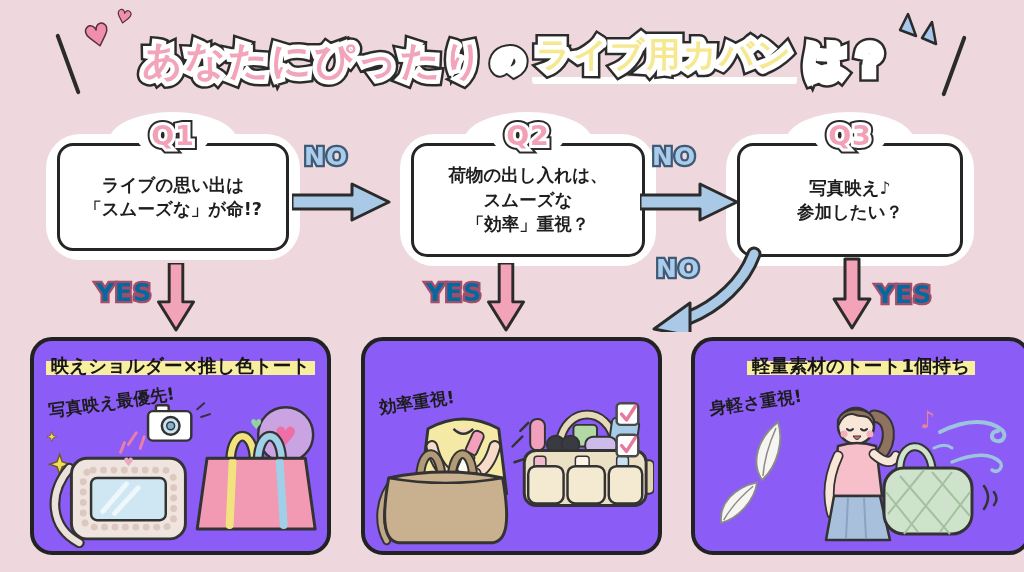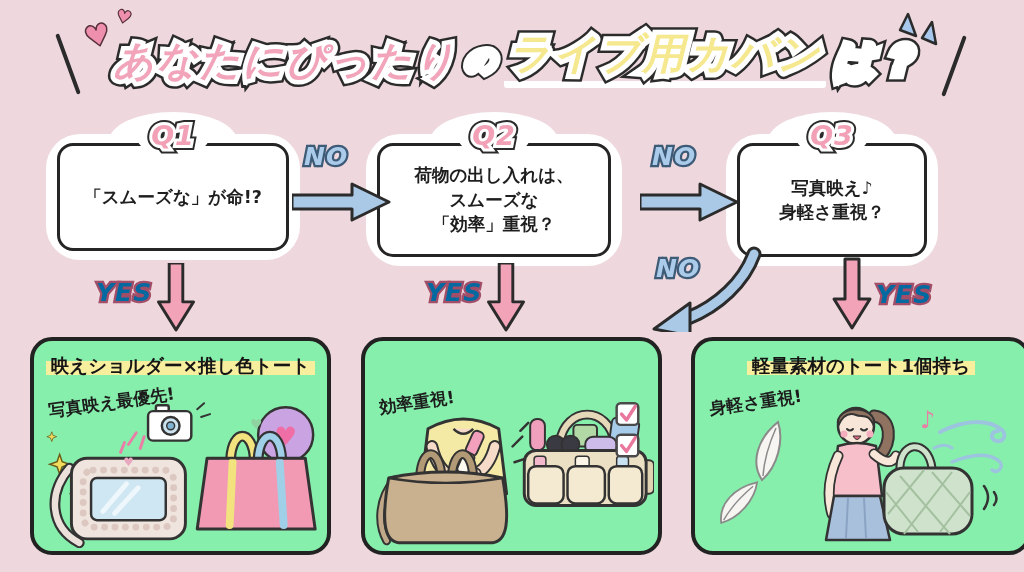--- a/index.html
+++ b/index.html
@@ -4,34 +4,34 @@
 <style>
   html,body { margin:0; padding:0; }
   #stage {
     position:relative; width:1024px; height:572px; overflow:hidden;
     background:#eed8dd;
     font-family:"DejaVu Sans","Liberation Sans",sans-serif;
     color:#222;
   }
 
   
-  .bt3, .bt2 { position:relative; z-index:0; display:inline-block; font-weight:800; line-height:1; white-space:nowrap;font-style:italic; }
+  .bt3, .bt2 { position:relative; z-index:0; display:inline-block; font-weight:800; line-height:1; white-space:nowrap; }
   .bt3::before, .bt3::after, .bt2::before {
     content:attr(data-text); position:absolute; left:0; top:0; z-index:-1; white-space:nowrap;
   }
   .bt3::before { color:#fff; -webkit-text-stroke:var(--ws,8px) #fff; }
   .bt3::after  { color:#2b2b2b; -webkit-text-stroke:var(--bs,12px) #2b2b2b; z-index:-2; }
   .bt2::before { color:var(--oc,#333); -webkit-text-stroke:var(--os,4px) var(--oc,#333); }
 
   
   .title-row { position:absolute; left:70px; right:60px; top:20px; height:80px;
                display:flex; align-items:center; justify-content:center; gap:8px; }
   .t1  { font-size:40px; --ws:9px;  --bs:14px; color:#f2a4ba; letter-spacing:2px; }
   .tno { font-size:30px; --ws:8px;  --bs:12px; color:#fff; }
-  .t2  { font-size:42px; --ws:10px; --bs:15px; color:#f5e88e; letter-spacing:2px; }
+  .t2  { font-size:34px; --ws:10px; --bs:15px; color:#f5e88e; letter-spacing:2px; }
   .t3  { font-size:41px; --ws:9px;  --bs:14px; color:#fff; letter-spacing:2px; }
   .underline-wrap { display:inline-block; border-bottom:7px solid #fff; padding:0 4px 6px; border-radius:3px; }
   .slash { position:absolute; width:4px; height:64px; background:#2b2b2b; border-radius:2px; }
   .slash-left  { left:66px;  top:32px; transform:rotate(-20deg); }
   .slash-right { left:952px; top:34px; transform:rotate(20deg); }
   .heart-big   { position:absolute; left:84px;  top:18px; font-size:30px; color:#ef8fae; transform:rotate(-14deg);
                  -webkit-text-stroke:1.5px #57303c; }
   .heart-small { position:absolute; left:116px; top:6px;  font-size:18px; color:#ef8fae; transform:rotate(12deg);
                  -webkit-text-stroke:1.2px #57303c; }
   .sparkles-svg { position:absolute; left:898px; top:12px; }
@@ -41,31 +41,31 @@
   .qbubble::before { content:""; position:absolute; top:-22px; left:50%; margin-left:-64px;
                      width:128px; height:58px; background:#fff; border-radius:50%; }
   .qframe { position:absolute; inset:9px 11px; border:3.5px solid #252525; border-radius:16px;
             display:flex; flex-direction:column; align-items:center; justify-content:center;
             text-align:center; padding:4px 6px; }
   .qline  { font-size:17.5px; font-weight:800; line-height:1.4; white-space:nowrap; color:#1e1e1e; }
   .qlabel { position:absolute; top:-24px; left:50%; transform:translateX(-50%);
             background:#fff; padding:0 14px; border-radius:12px; }
   .qlabel-text { font-size:27px; --ws:6px; --bs:10px; color:#f2a0b6; letter-spacing:1px; }
   #q1 { left:46px;  top:134px; width:254px; height:126px; }
-  #q2 { left:366px; top:134px; width:256px; height:132px; }
-  #q3 { left:726px; top:134px; width:212px; height:132px; }
+  #q2 { left:400px; top:134px; width:256px; height:132px; }
+  #q3 { left:726px; top:134px; width:248px; height:132px; }
 
   
   .arrow { position:absolute; }
   .flabel { position:absolute; }
   .yes-label { font-size:25px; --os:4.5px; color:#0369a1; --oc:#a34e68; letter-spacing:1px; }
   .no-label  { font-size:25px; --os:4.5px; color:#aacbe9; --oc:#3d5a77; letter-spacing:1px; }
 
   
-  .card { position:absolute; top:337px; width:301px; height:218px; background:#86efac;
+  .card { position:absolute; top:337px; width:301px; height:218px; background:#8b5cf6;
           border:4px solid #222; border-radius:22px; box-sizing:border-box; }
   #card1 { left:30px; }
   #card2 { left:361px; }
   #card3 { left:691px; width:340px; }
   .card-title-line { position:relative; z-index:2; text-align:center; margin-top:12px; }
   .hl { background:linear-gradient(transparent 28%, #f7ef9e 28%, #f7ef9e 94%, transparent 94%);
         padding:0 5px; font-size:18.5px; font-weight:800; color:#151515; white-space:nowrap; }
   .card-note { position:absolute; left:14px; top:50px; z-index:2; transform:rotate(-8deg);
                font-size:17px; font-weight:800; color:#1c1c1c; white-space:nowrap; }
   .card-illo { position:absolute; left:4px; right:4px; bottom:3px; height:146px; z-index:1; }
@@ -90,20 +90,21 @@
     <span class="bt3 tno" data-text="の">の</span>
     <span class="underline-wrap"><span class="bt3 t2" data-text="ライブ用カバン">ライブ用カバン</span></span>
     <span class="bt3 t3" data-text="は？">は？</span>
   </div>
 
   <div class="qbubble" id="q1">
     <div class="qframe">
       <div class="qlabel">
         <span class="bt3 qlabel-text" data-text="Q1">Q1</span>
       </div>
+      <div class="qline">ライブの思い出は</div>
       <div class="qline">「スムーズな」が命!?</div>
     </div>
   </div>
 
   <div class="qbubble" id="q2">
     <div class="qframe">
       <div class="qlabel">
         <span class="bt3 qlabel-text" data-text="Q2">Q2</span>
       </div>
       <div class="qline">荷物の出し入れは、</div>
@@ -111,21 +112,21 @@
       <div class="qline">「効率」重視？</div>
     </div>
   </div>
 
   <div class="qbubble" id="q3">
     <div class="qframe">
       <div class="qlabel">
         <span class="bt3 qlabel-text" data-text="Q3">Q3</span>
       </div>
       <div class="qline">写真映え♪</div>
-      <div class="qline">身軽さ重視？</div>
+      <div class="qline">参加したい？</div>
     </div>
   </div>
 
   <span class="bt2 no-label flabel" style="left:304px; top:144px;" data-text="NO">NO</span>
   <svg class="arrow" style="left:292px; top:180px;" width="100" height="44" viewBox="0 0 100 44">
     <polygon points="0,15 60,15 60,4 97,22 60,40 60,29 0,29" fill="#aac9e6" stroke="#2b2b2b" stroke-width="3" stroke-linejoin="round"></polygon>
   </svg>
 
   <span class="bt2 no-label flabel" style="left:652px; top:144px;" data-text="NO">NO</span>
   <svg class="arrow" style="left:640px; top:180px;" width="100" height="44" viewBox="0 0 100 44">

